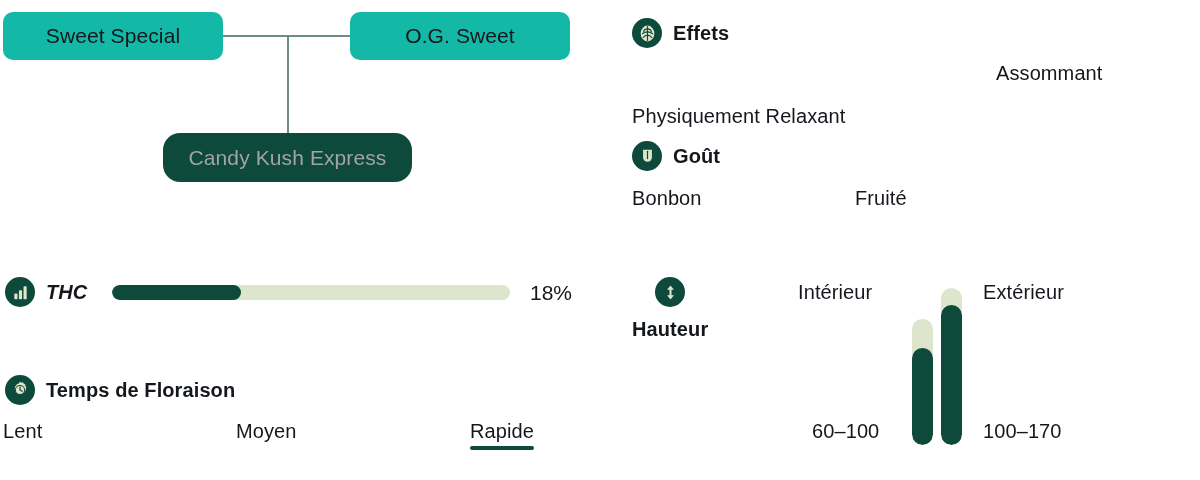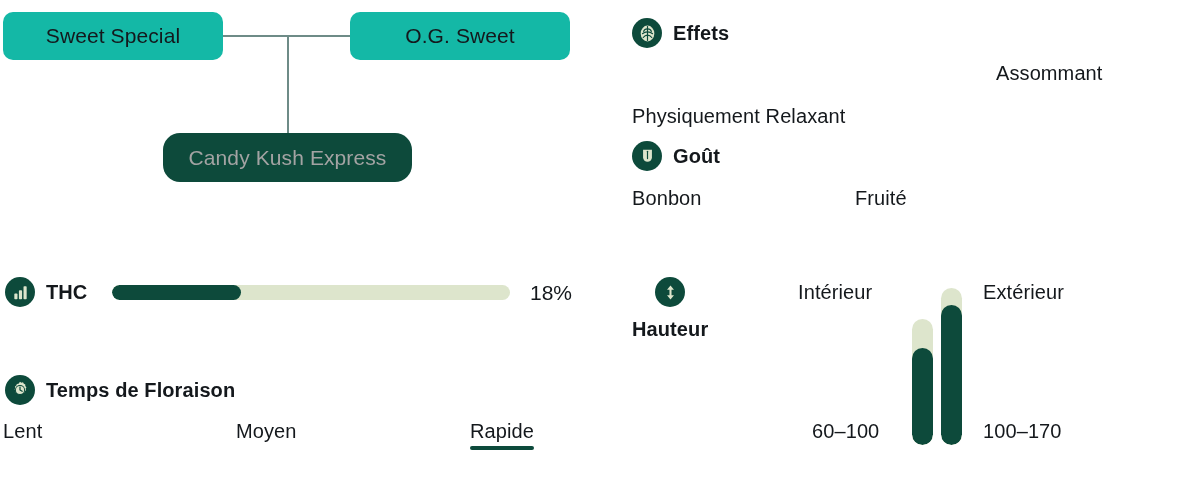--- a/index.html
+++ b/index.html
@@ -183,21 +183,21 @@
       <svg width="19" height="19" viewBox="0 0 24 24">
         <path d="M6.4 3.4 h11.2 v9.6 a5.6 5.6 0 0 1 -11.2 0 z" fill="#dde5cc"></path>
         <path d="M12 5.4 L12 14.6" stroke="#0d4a3b" stroke-width="1.5" stroke-linecap="round"></path>
       </svg>
     </span>
     <span class="sect-title">Goût</span>
   </div>
   <div class="val" style="left:632px; top:187px;">Bonbon</div>
   <div class="val" style="left:855px; top:187px;">Fruité</div>
 
-  <div class="sect-head" style="left:5px; top:277px;">
+  <div class="sect-head" style="left:5px; top:277px;font-style:italic;">
     <span class="badge">
       <svg width="19" height="19" viewBox="0 0 24 24">
         <rect x="4.2" y="13.4" width="4" height="7.2" rx="1" fill="#dde5cc"></rect>
         <rect x="10" y="9.2" width="4" height="11.4" rx="1" fill="#dde5cc"></rect>
         <rect x="15.8" y="4.2" width="4" height="16.4" rx="1" fill="#dde5cc"></rect>
       </svg>
     </span>
     <span class="sect-title">THC</span>
   </div>
   <div id="thc-track">

